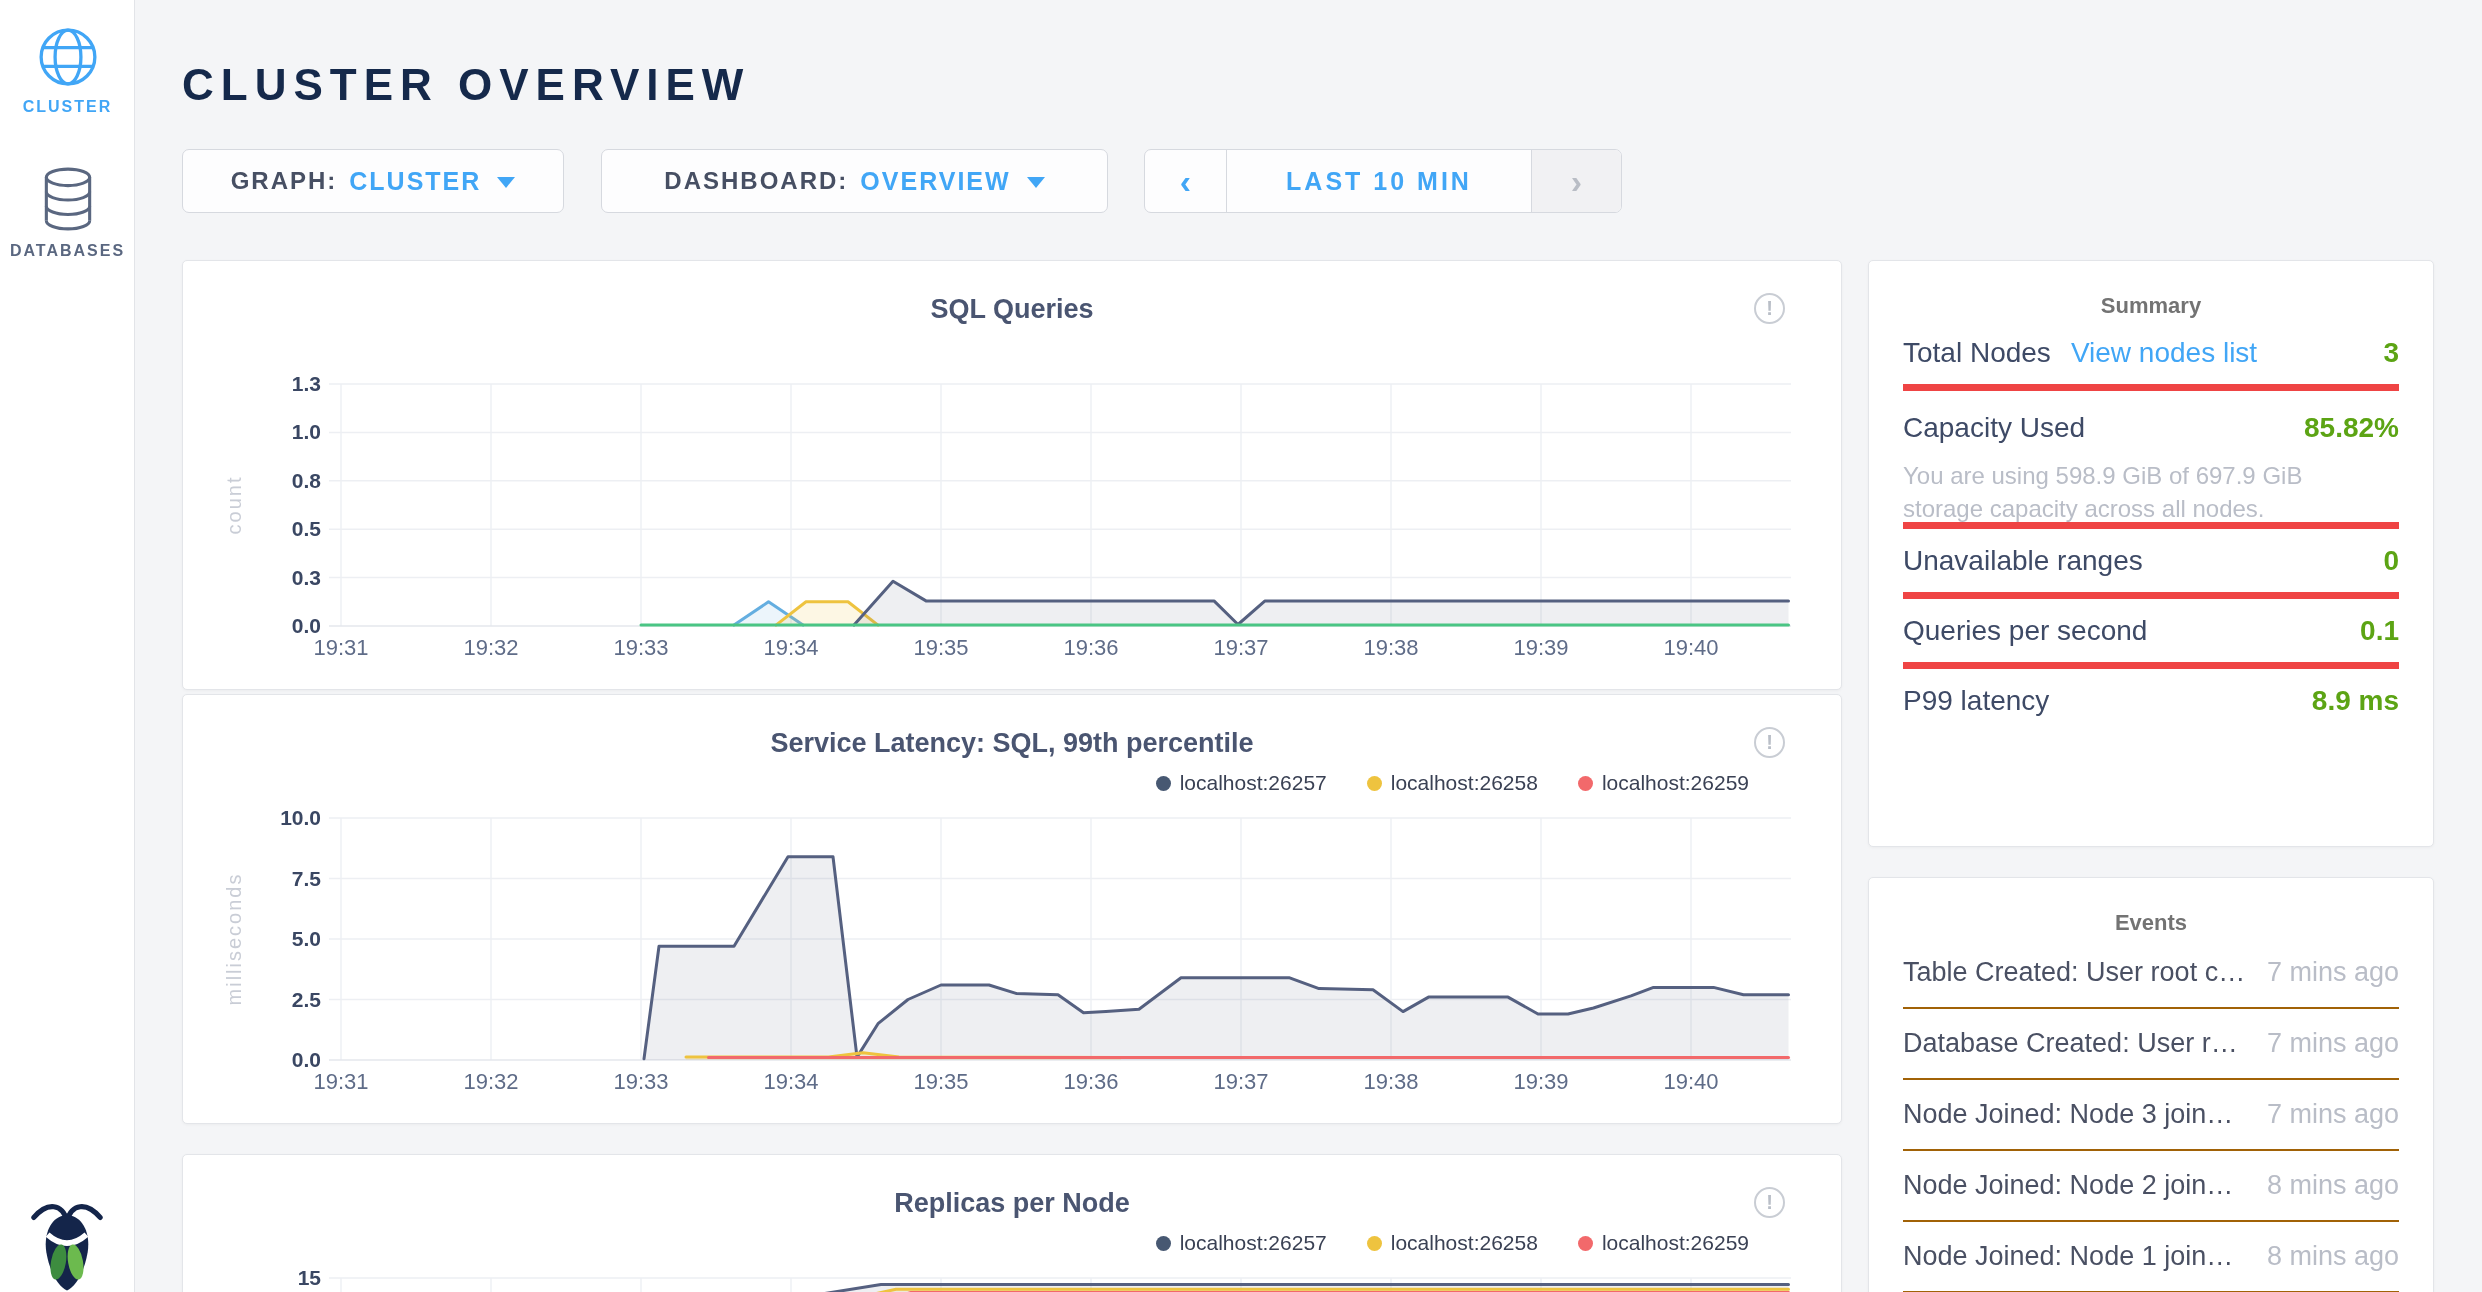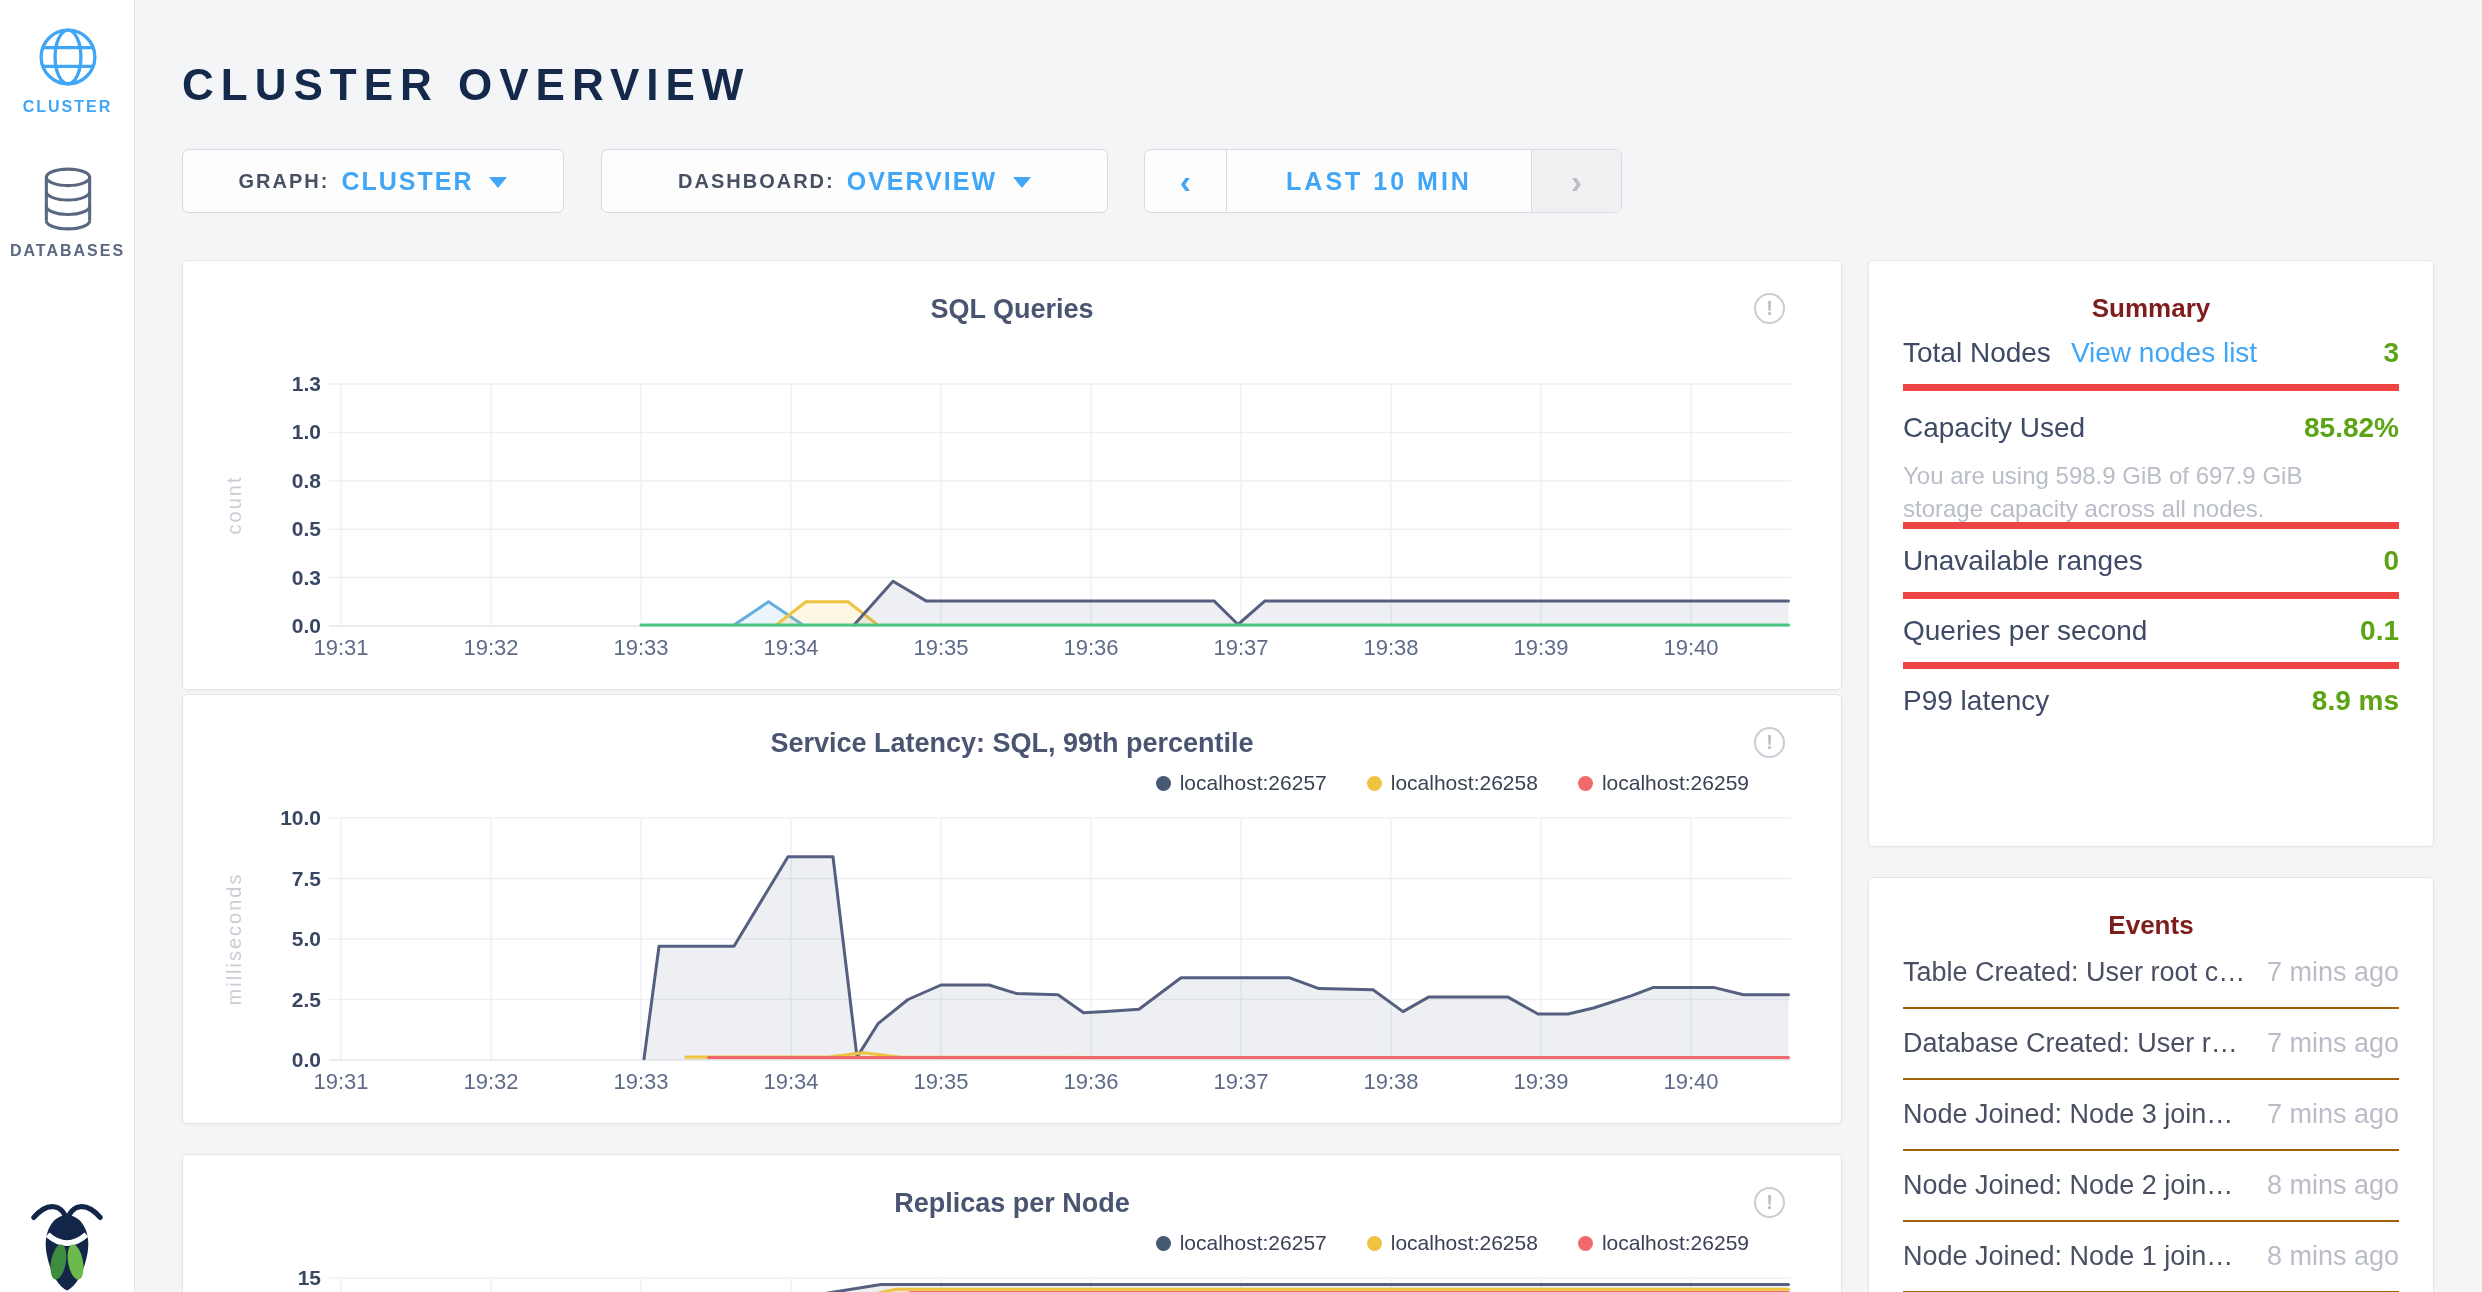--- a/index.html
+++ b/index.html
@@ -27,21 +27,21 @@
     position:absolute; left:47px; top:30px;
     font-size:44px; font-weight:bold; letter-spacing:7px; color:#15294b;
   }
   
   .toolbar { position:absolute; left:0; top:119px; height:64px; width:100%; }
   .dropdown {
     position:absolute; top:0; height:64px;
     border:1px solid #d6d9df; border-radius:7px; background:#fdfdfe;
     display:flex; align-items:center; justify-content:center; cursor:pointer;
   }
-  .dd-label { font-size:20px; font-weight:bold; letter-spacing:2px; color:#474f63; }
+  .dd-label { font-size:24px; font-weight:bold; letter-spacing:2px; color:#474f63; }
   .dd-value { font-size:25px; font-weight:bold; letter-spacing:2px; color:#41a6f6; margin-left:12px; }
   .caret {
     width:0; height:0; margin-left:16px; margin-top:3px;
     border-left:9px solid transparent; border-right:9px solid transparent;
     border-top:11px solid #41a6f6;
   }
   .timepicker {
     position:absolute; left:1009px; top:0; width:478px; height:64px;
     border:1px solid #d6d9df; border-radius:7px; background:#fdfdfe;
     display:flex; overflow:hidden;
@@ -78,21 +78,21 @@
     display:flex; gap:40px; align-items:center;justify-content:center;
   }
   .legend-item { display:flex; align-items:center; gap:9px; cursor:pointer; }
   .legend-dot { width:15px; height:15px; border-radius:50%; }
   .legend-label { font-size:21px; color:#3a4154; }
   .plot-svg { position:absolute; left:0; top:100px; }
   
   .side-panel { left:1733px; width:566px; }
   .panel-title {
     padding-top:32px; height:60px; text-align:center;
-    font-size:26px; font-weight:bold; color:#7f1d1d;
+    font-size:22px; font-weight:bold; color:#737373;
   }
   .sum-rows { padding:0 34px; }
   .sum-row { border-top:7px solid #ef4444; }
   .sum-row:first-child { border-top:none; }
   .sum-line { display:flex; align-items:center; height:100%; }
   .sum-row.h63 { height:63px; }
   .sum-row.h70 { height:70px; }
   .sum-row.cap { height:138px; padding-top:6px; }
   .sum-row.cap .sum-line { height:62px; }
   .sum-label { font-size:28px; color:#3e4a66; }

